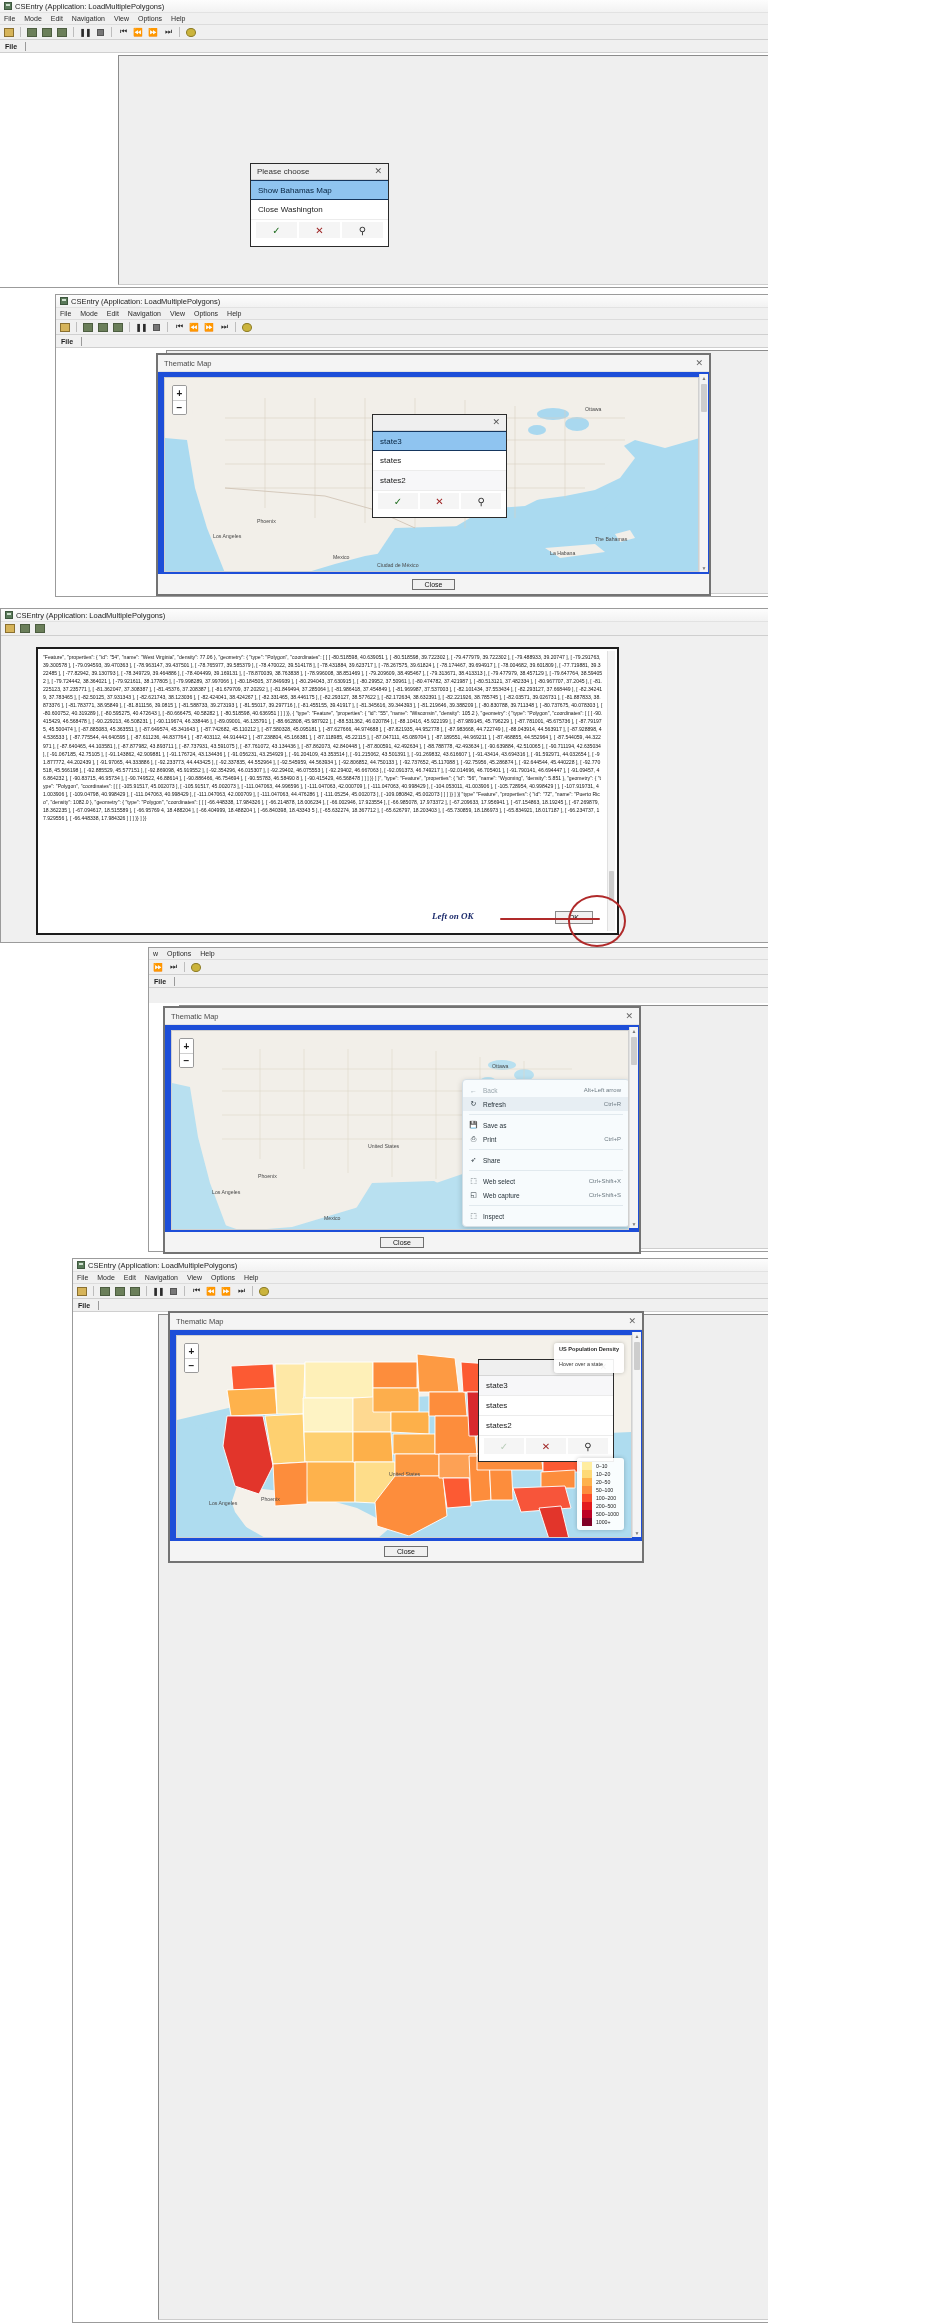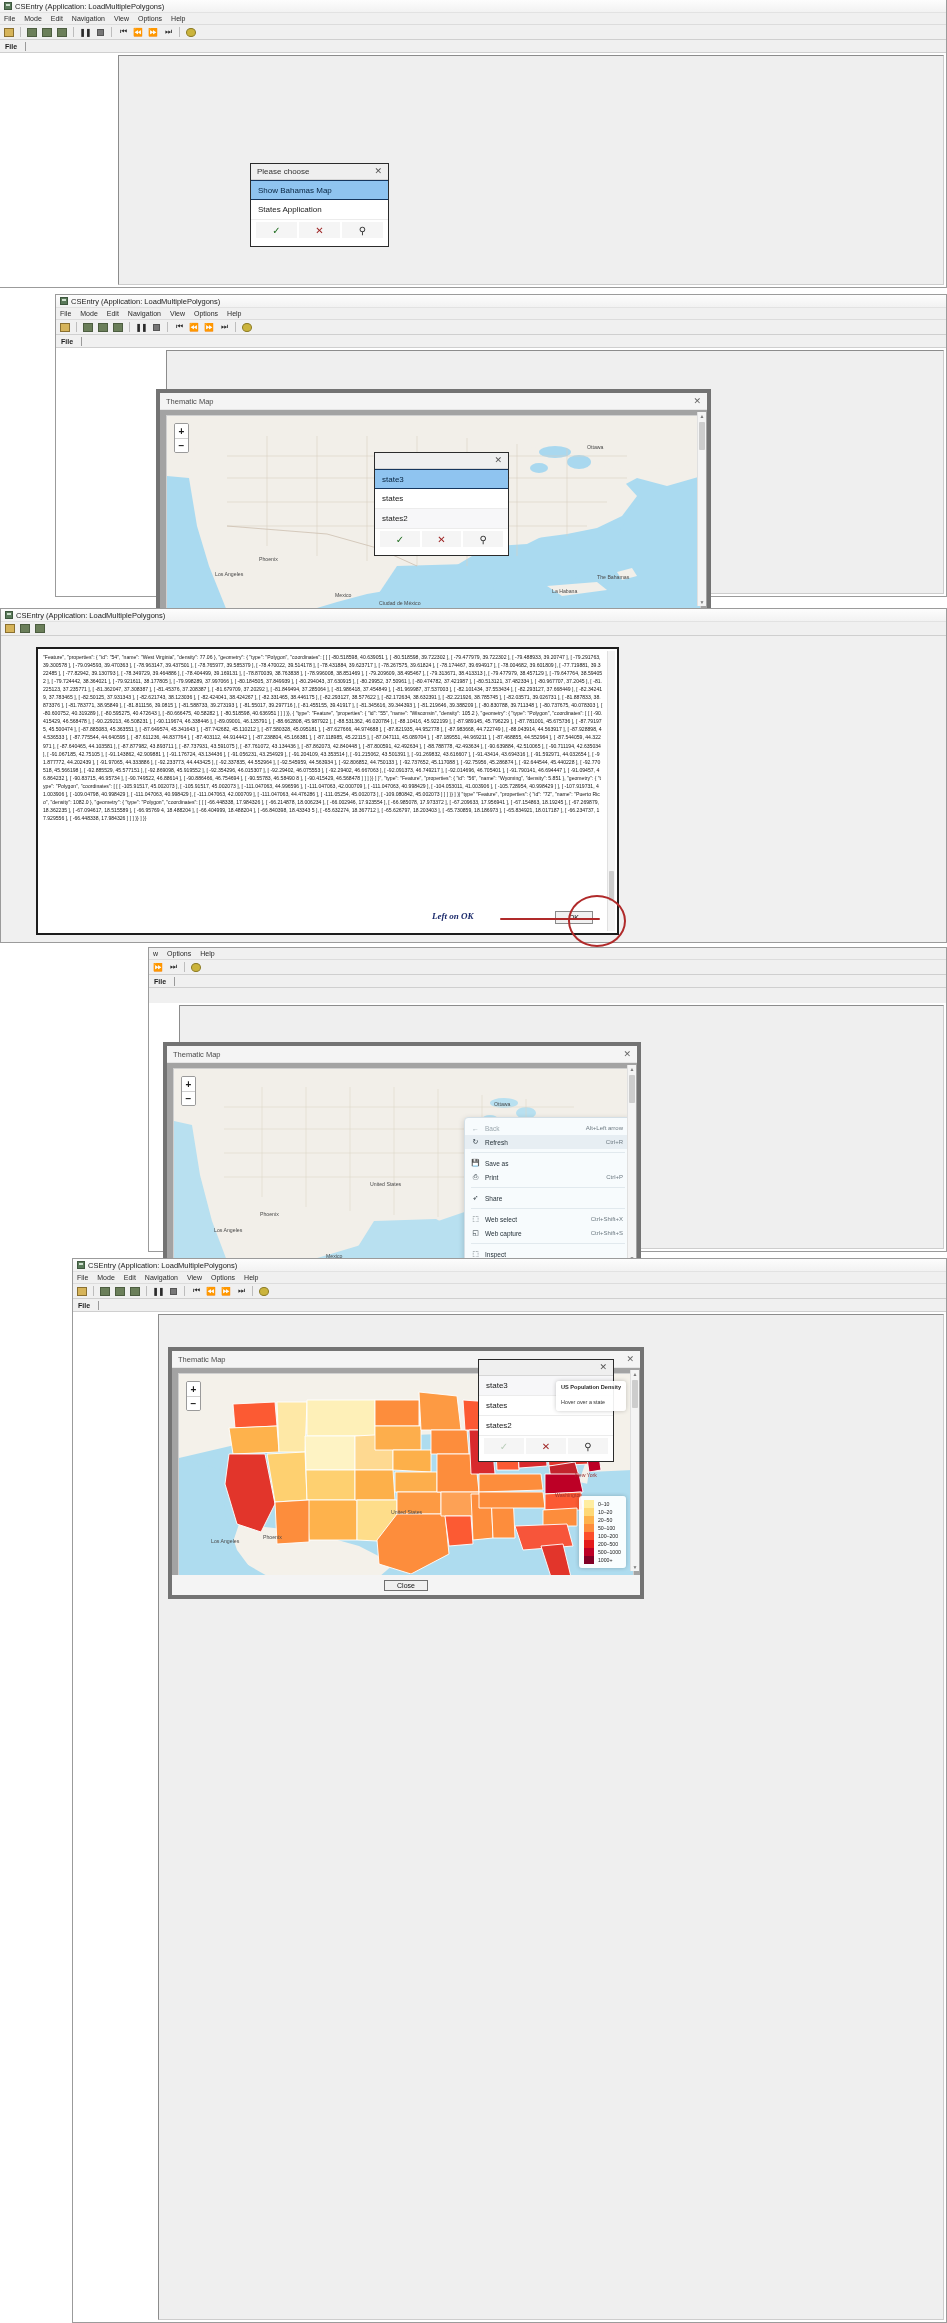--- a/index.html
+++ b/index.html
@@ -3,21 +3,21 @@
 <meta charset="utf-8">
 <style>
   * { box-sizing: border-box; }
   html, body {
     margin: 0; padding: 0;
     background: #ffffff;
     font-family: "Liberation Sans", sans-serif;
   }
   #page {
     position: relative;
-    width: 947px;
+    width: 768px;
     height: 2323px;
     overflow: hidden;
     background: #ffffff;
   }
 
   
   .win {
     position: absolute;
     background: #f0f0f0;
     border: 1px solid #9b9b9b;
@@ -141,23 +141,22 @@
     display: flex; align-items: center; justify-content: center;
     font-size: 10px; cursor: pointer;
   }
   .dlg-btn.ok { color: #1d6b1d; }
   .dlg-btn.cancel { color: #9c1f1f; }
   .dlg-btn.search { color: #2b2b2b; }
 
   
   .tm {
     position: absolute;
-    background: #a3a3a3;
-    border: 4px solid #737373;
-    margin-top: 36px;
+    background: #1d4ed8;
+    border: 2px solid #737373;
   }
   .tm-title {
     height: 17px;
     background: #f4f4f4;
     display: flex; align-items: center; justify-content: space-between;
     padding: 0 6px;
     font-size: 7.5px;
     color: #4b4b4b;
     border-bottom: 1px solid #e4e4e4;
   }
@@ -369,21 +368,21 @@
 
     <div class="dlg" style="left:250px; top:123px; width:139px; height:84px;margin-top:40px;">
       <div class="dlg-head">
         <span>Please choose</span>
         <span class="dlg-x">✕</span>
       </div>
       <div class="dlg-item sel">
         <span>Show Bahamas Map</span>
       </div>
       <div class="dlg-item">
-        <span>States Application</span>
+        <span>Close Washington</span>
       </div>
       <div class="dlg-buttons">
         <div class="dlg-btn ok">✓</div>
         <div class="dlg-btn cancel">✕</div>
         <div class="dlg-btn search">⚲</div>
       </div>
     </div>
 
     <div style="position:absolute;left:330px;top:150px;width:100px;height:95px;background:#ffffff;border:1px solid #cccccc;z-index:-1;"></div>
   </div>

